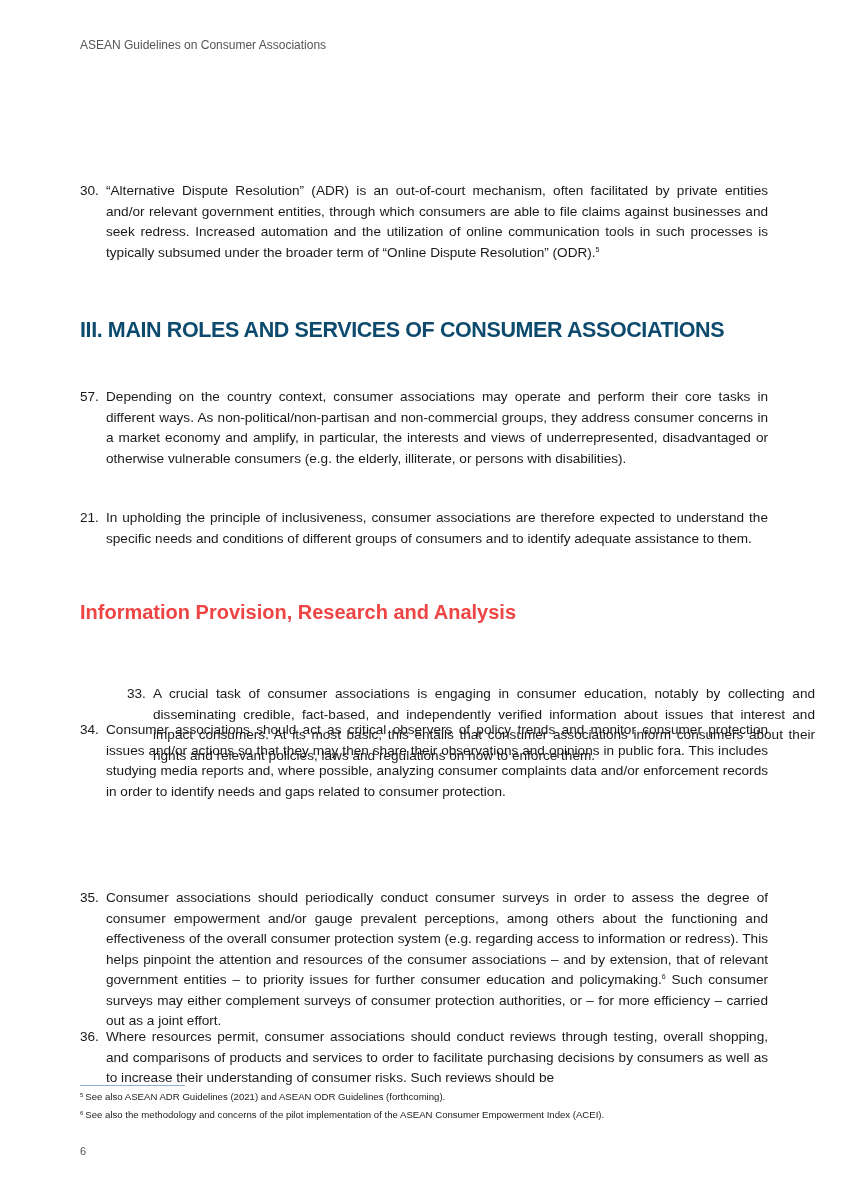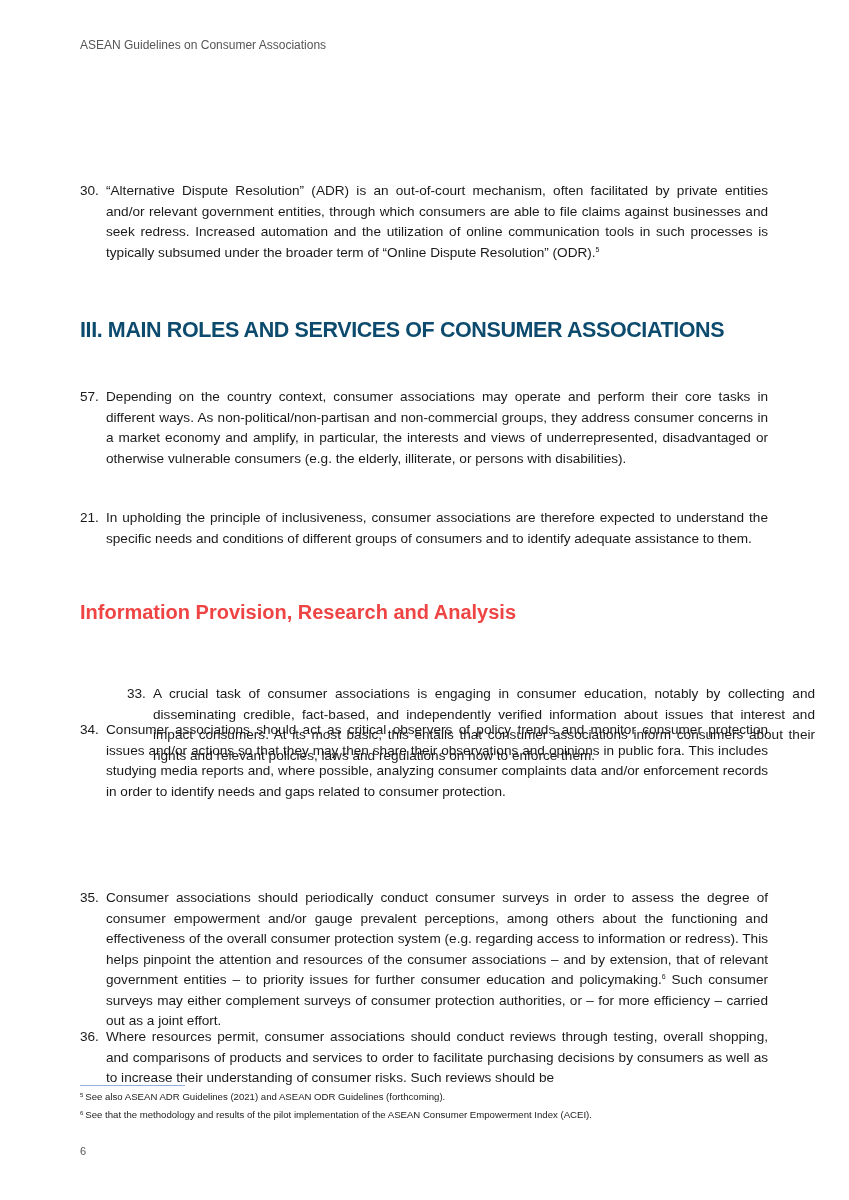--- a/index.html
+++ b/index.html
@@ -59,16 +59,16 @@
   <span class="num">36.</span>
   <span class="txt">Where resources permit, consumer associations should conduct reviews through testing, overall shopping, and comparisons of products and services to order to facilitate purchasing decisions by consumers as well as to increase their understanding of consumer risks. Such reviews should be</span>
 </div>
 
 <div class="fn-rule"></div>
 
 <div class="footnote" style="top:1091px;">
   <sup>5</sup><span>See also ASEAN ADR Guidelines (2021) and ASEAN ODR Guidelines (forthcoming).</span>
 </div>
 <div class="footnote" style="top:1109px;">
-  <sup>6</sup><span>See that the methodology and results of the pilot implementation of the ASEAN Consumer Empowerment Index (ACEI).</span>
+  <sup>6</sup><span>See also the methodology and concerns of the pilot implementation of the ASEAN Consumer Empowerment Index (ACEI).</span>
 </div>
 
 <div class="page-number">6</div>
 
 </body></html>

